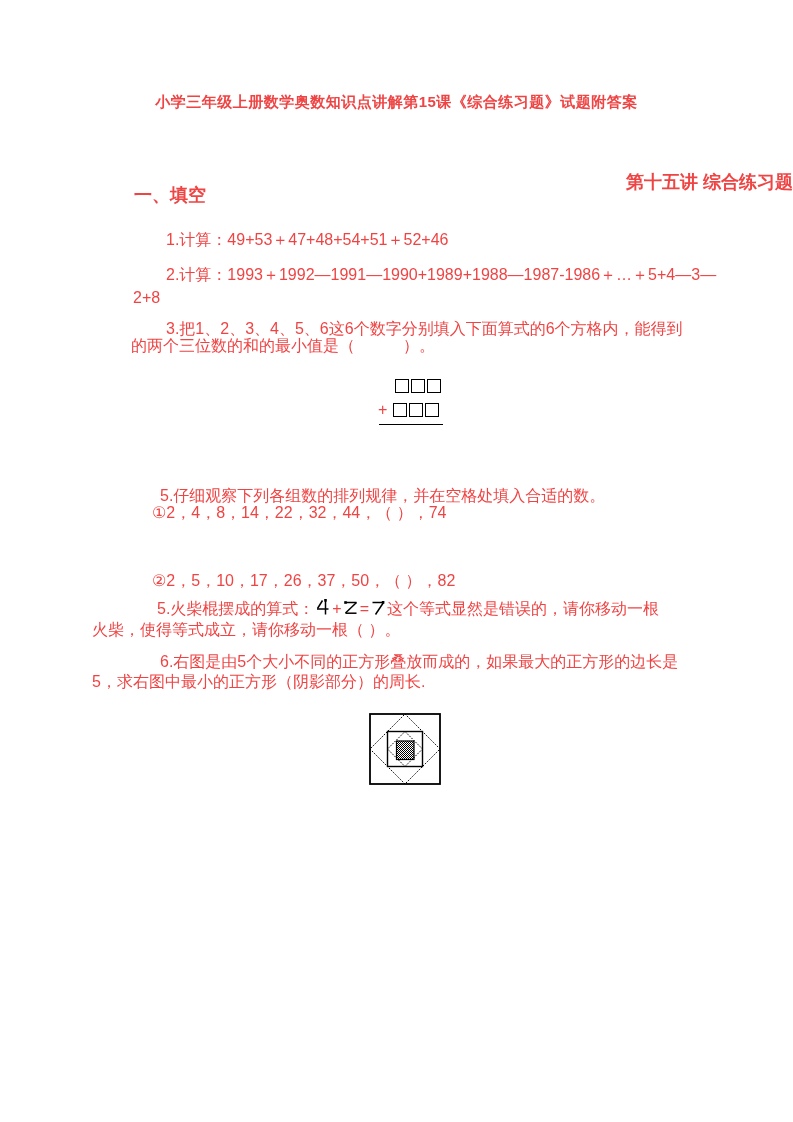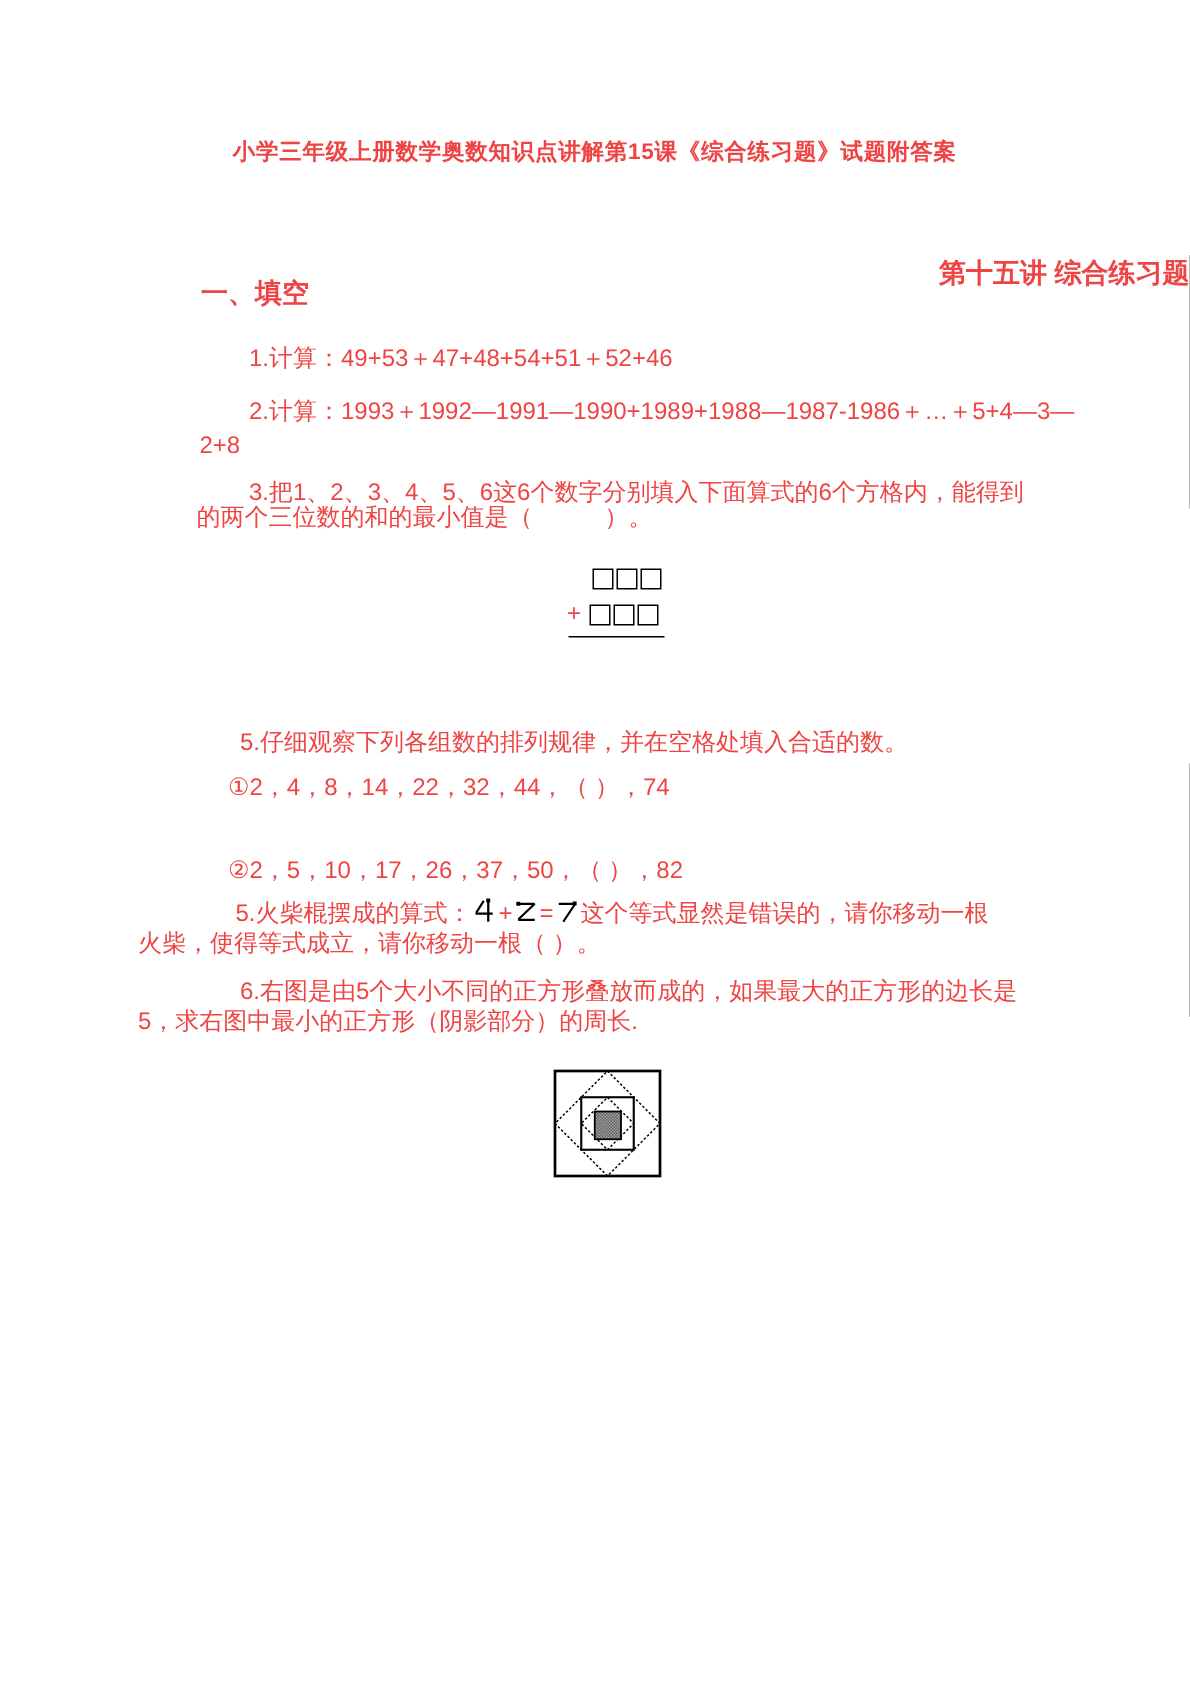--- a/index.html
+++ b/index.html
@@ -77,21 +77,21 @@
     <div class="add-row row2">
       <span class="add-plus">+</span>
         <span class="add-box"></span>
         <span class="add-box"></span>
         <span class="add-box"></span>
     </div>
     <div class="add-line"></div>
   </div>
 
   <div class="line" style="top:486px;left:160px;">5.仔细观察下列各组数的排列规律，并在空格处填入合适的数。</div>
-  <div class="line" style="top:516px;left:152px;">①2，4，8，14，22，32，44，（ ），74</div>
+  <div class="line" style="top:503px;left:152px;">①2，4，8，14，22，32，44，（ ），74</div>
   <div class="line" style="top:571px;left:152px;">②2，5，10，17，26，37，50，（ ），82</div>
 
   <div class="line" style="top:598px;left:157px;">
     <span>5.火柴棍摆成的算式：</span><svg class="matchstick" width="16" height="19" viewBox="0 0 16 19">
       <g stroke="#000" stroke-width="1.5" fill="none">
         <path d="M7.5,2.5 L2.5,10.5"></path>
           <path d="M2,11 H13.5"></path>
           <path d="M10.5,3 V16.5"></path>
       </g>
       <rect x="9.2" y="1" width="2.6" height="2.6" fill="#000"></rect>

